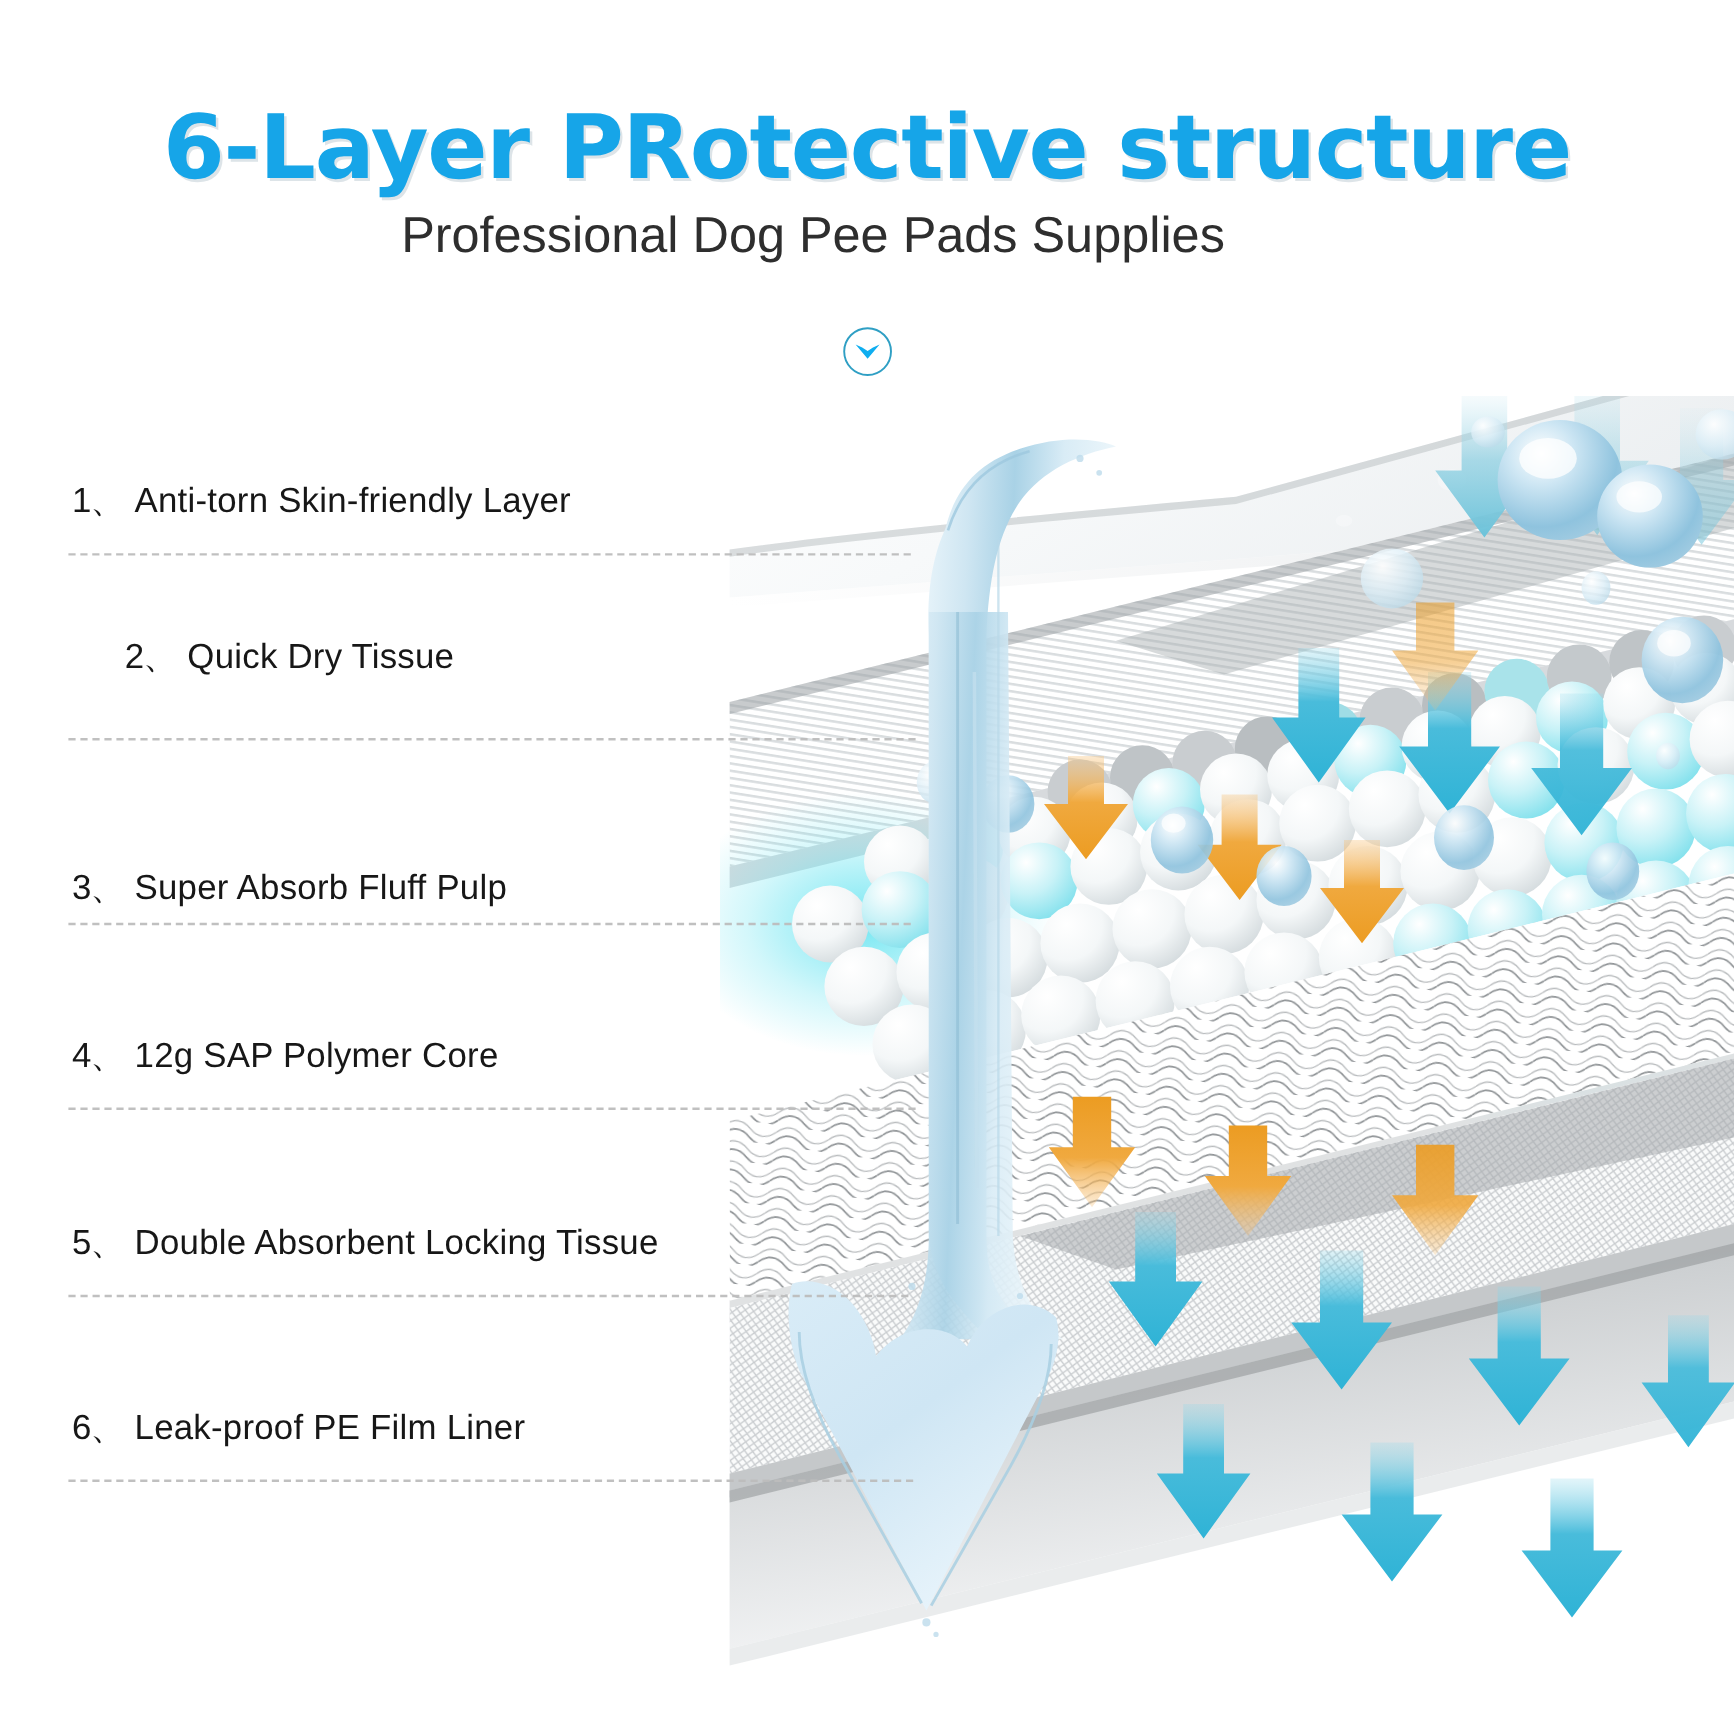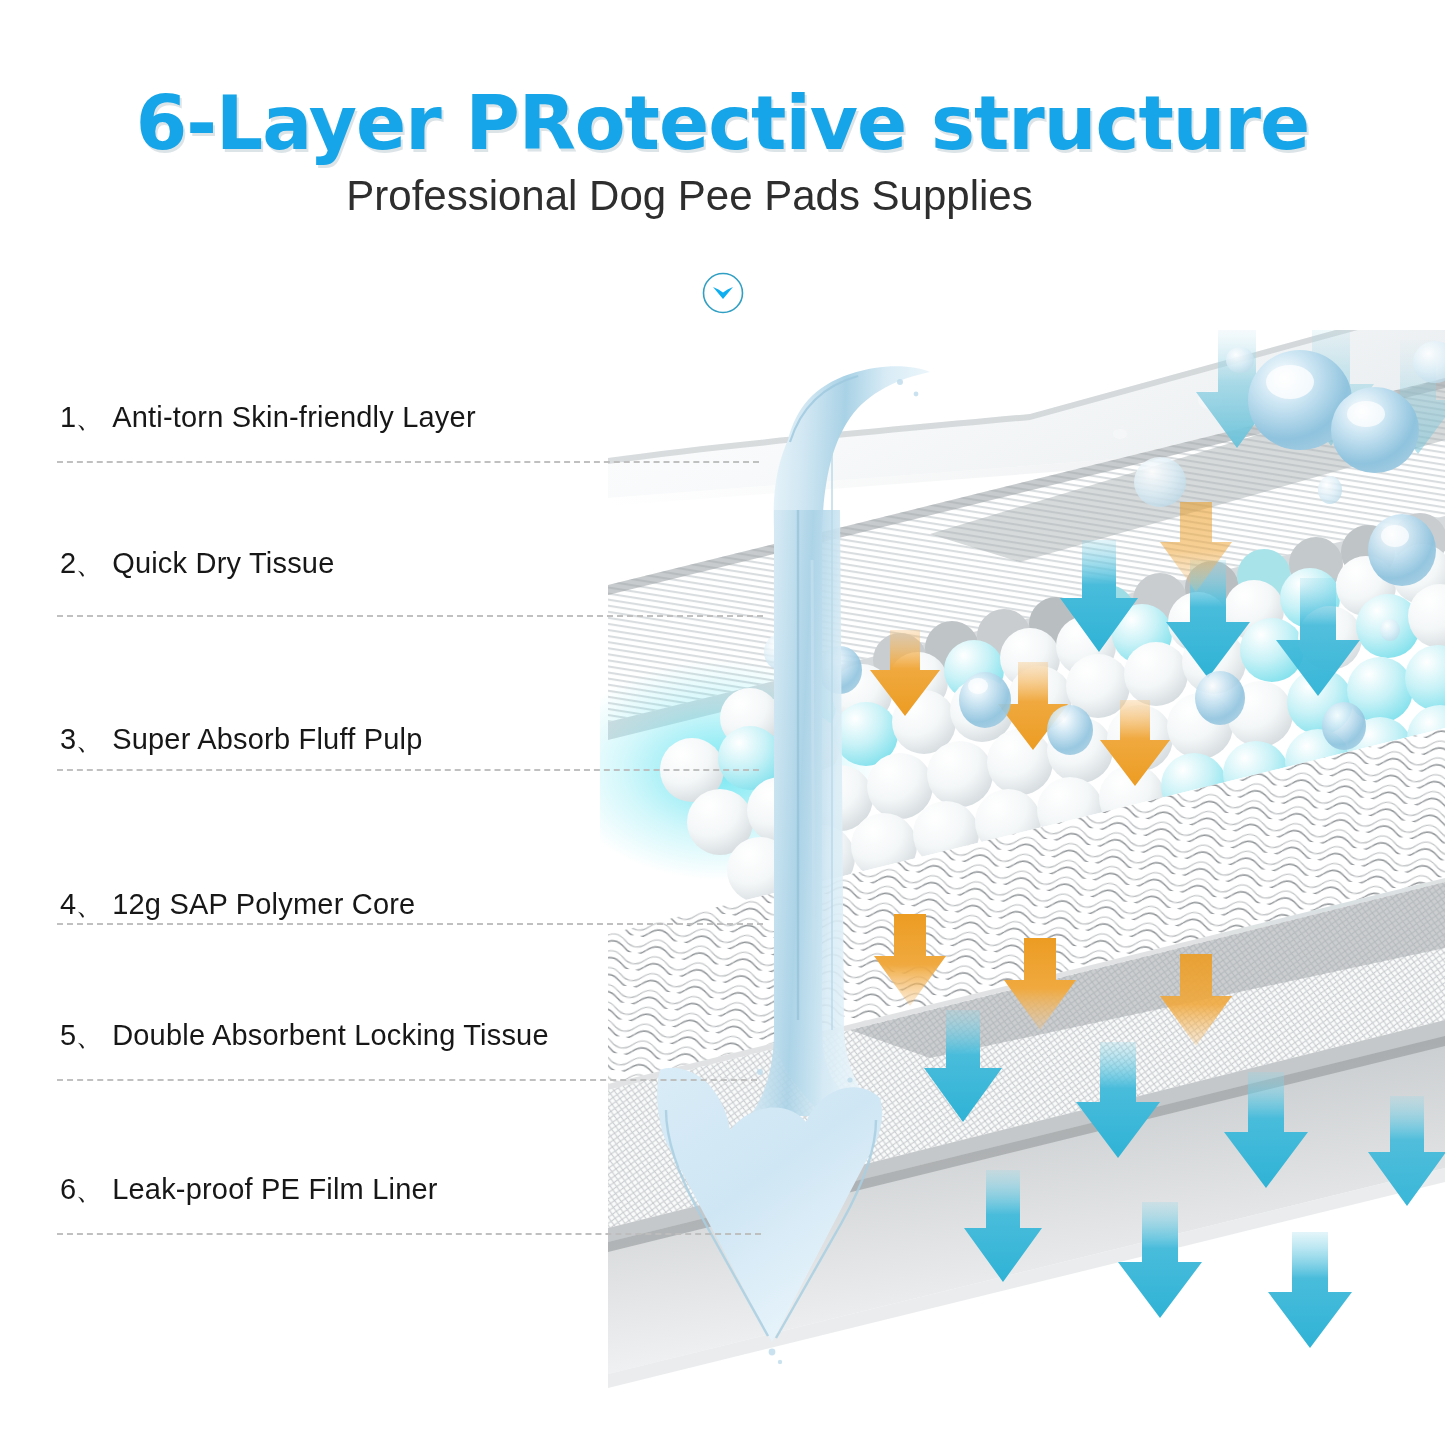--- a/index.html
+++ b/index.html
@@ -20,21 +20,21 @@
     font-weight:bold;
     letter-spacing:-1px;
     color:#16A5E8;
     font-family:"DejaVu Sans", sans-serif;
     text-shadow:2px 3px 0 rgba(180,195,205,.45);
     position:absolute;top:80px;left:0;width:1445px;
     white-space:nowrap;
   }
   .subtitle{
     margin:0;padding:0;
-    position:absolute;top:172px;left:12px;width:1355px;
+    position:absolute;top:172px;left:0;width:1355px;
     font-size:42px;
     color:#2e2e2e;
     font-family:"Liberation Sans", sans-serif;
     white-space:nowrap;
   }
 
   
   .chevron-badge{
     position:absolute;top:272px;left:702px;
     width:42px;height:42px;
@@ -449,31 +449,31 @@
     </svg>
   </div>
 
   <div>
 
     <div class="layer-label" style="top:398px;">
       <span class="num">1、</span><span class="txt">Anti-torn Skin-friendly Layer</span>
     </div>
     <div class="dashline" style="top:461px;width:702px;"></div>
 
-    <div class="layer-label" style="top:544px;">
+    <div class="layer-label" style="top:528px;margin-left:44px;">
       <span class="num">2、</span><span class="txt">Quick Dry Tissue</span>
     </div>
     <div class="dashline" style="top:615px;width:706px;"></div>
 
     <div class="layer-label" style="top:720px;">
       <span class="num">3、</span><span class="txt">Super Absorb Fluff Pulp</span>
     </div>
     <div class="dashline" style="top:769px;width:702px;"></div>
 
-    <div class="layer-label" style="top:860px;margin-top:25px;">
+    <div class="layer-label" style="top:860px;">
       <span class="num">4、</span><span class="txt">12g SAP Polymer Core</span>
     </div>
     <div class="dashline" style="top:923px;width:706px;"></div>
 
     <div class="layer-label" style="top:1016px;text-align:center;">
       <span class="num">5、</span><span class="txt">Double Absorbent Locking Tissue</span>
     </div>
     <div class="dashline" style="top:1079px;width:700px;"></div>
 
     <div class="layer-label" style="top:1170px;">

